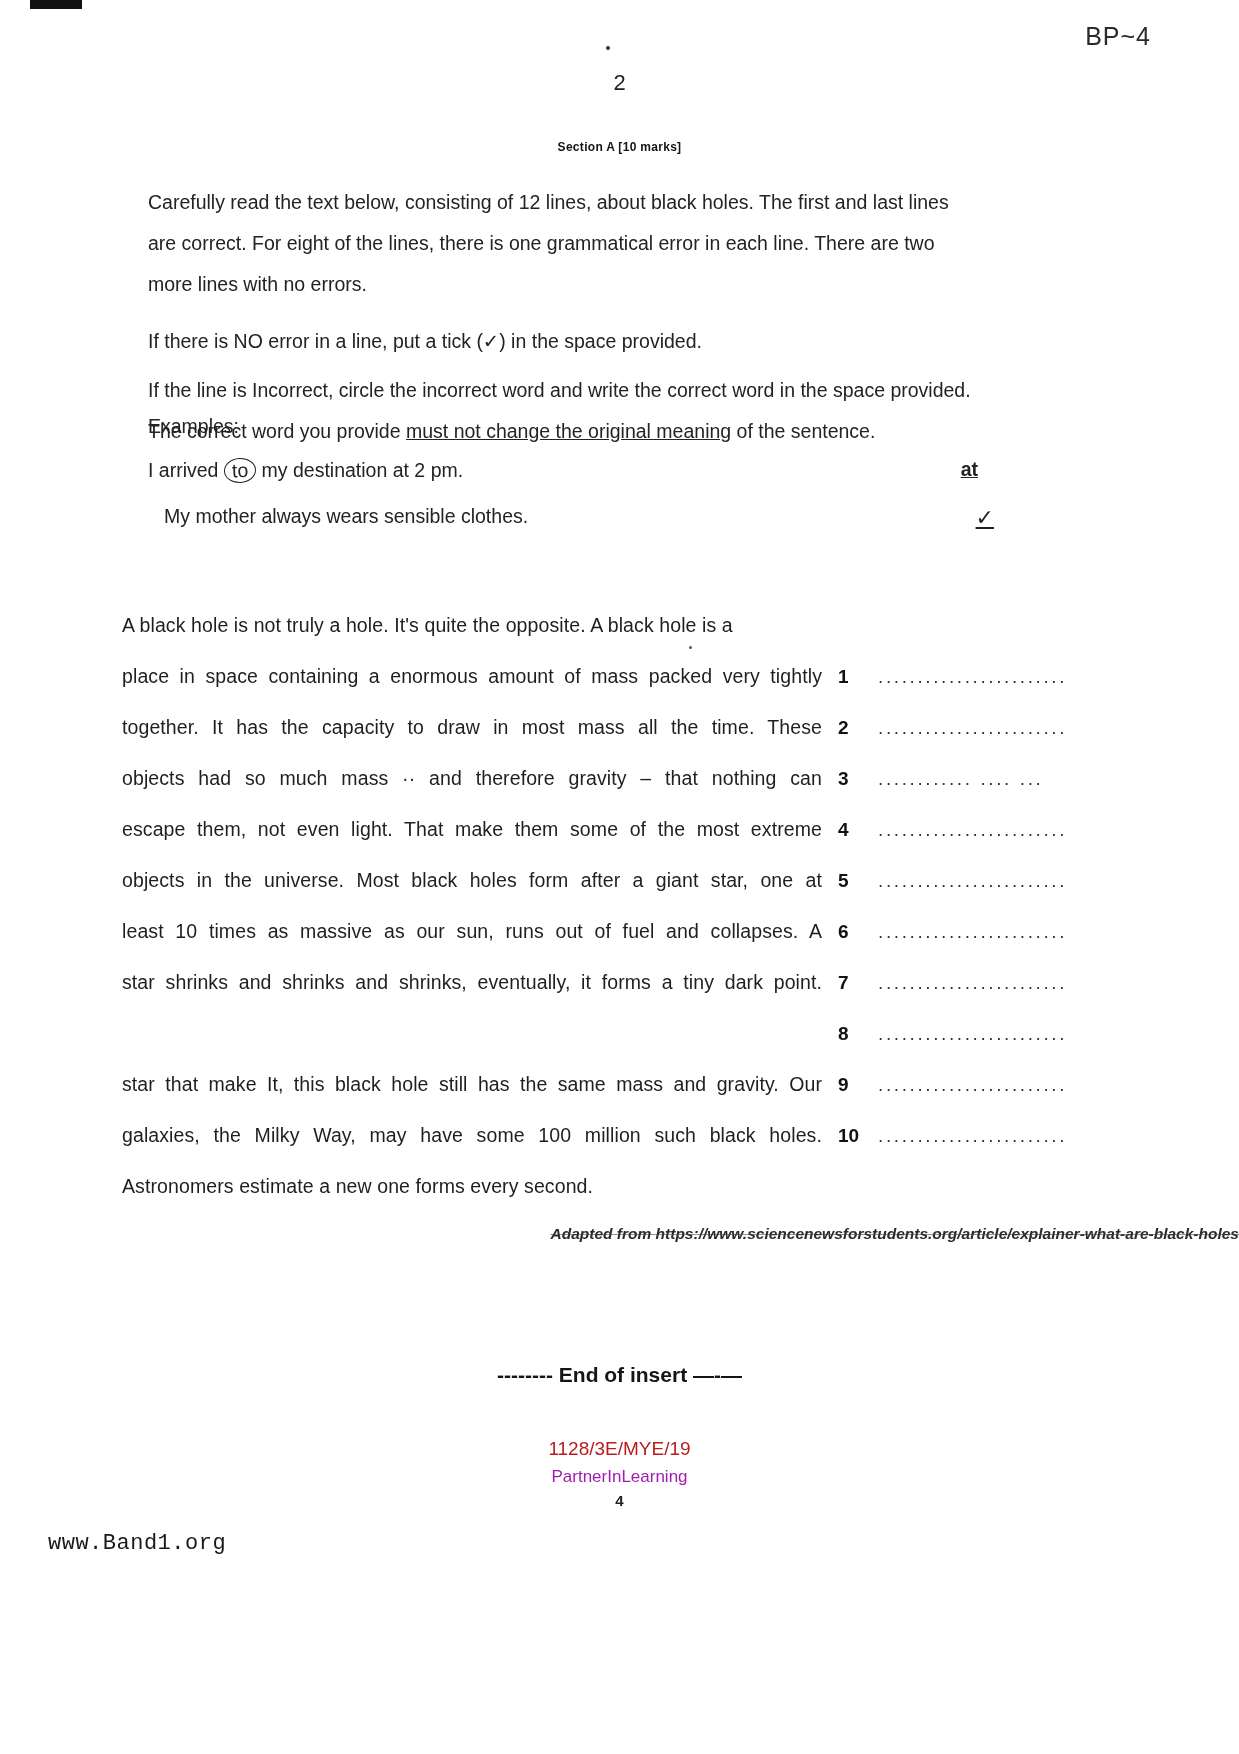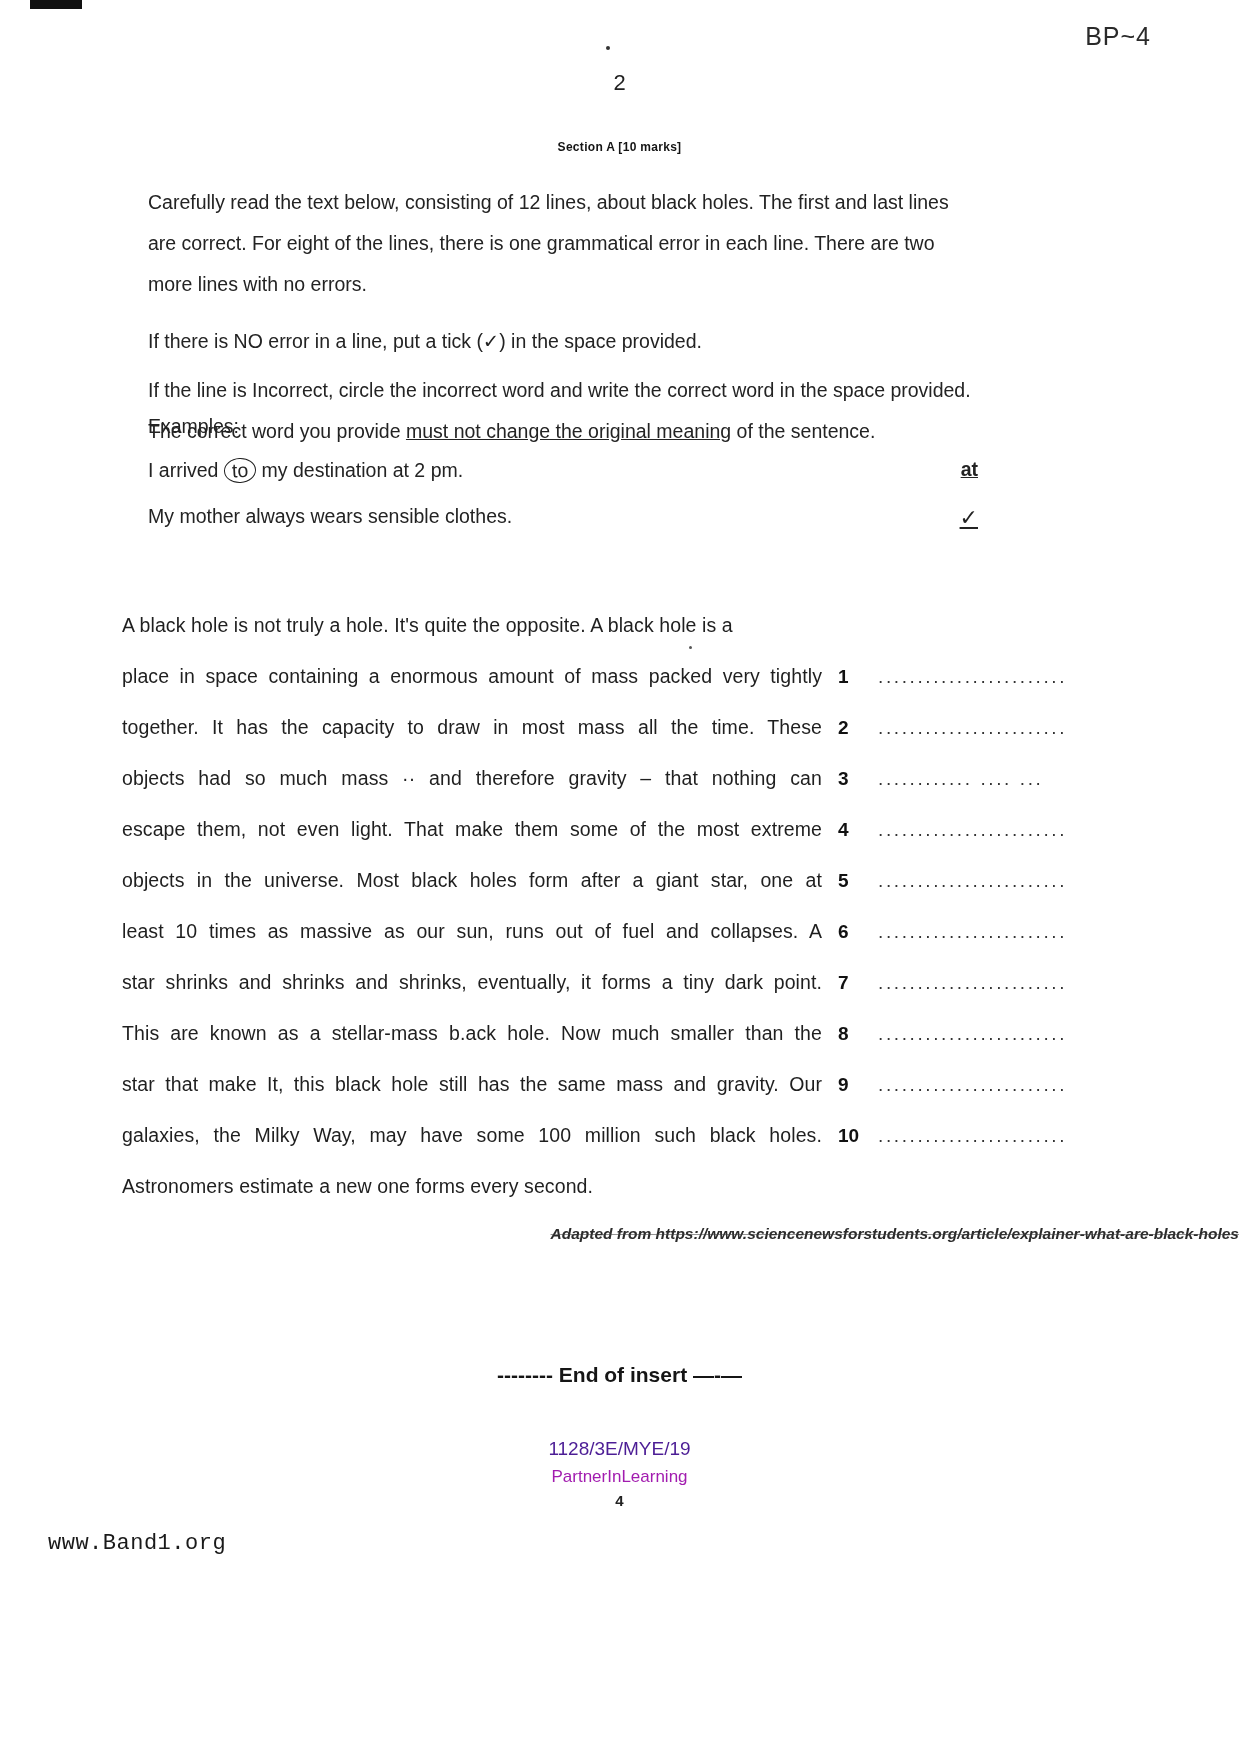--- a/index.html
+++ b/index.html
@@ -85,21 +85,21 @@
     color: #232323;
   }
   .example-row {
     position: absolute;
     left: 148px;
     width: 830px;
     font-size: 19.5px;
     color: #232323;
   }
   .example-row.one { top: 458px; }
-  .example-row.two { top: 505px; }
+  .example-row.two { top: 505px; margin-left: 16px; }
   .example-answer {
     position: absolute;
     right: 0;
     top: 0;
     font-weight: bold;
     text-decoration: underline;
   }
   .example-answer.tick {
     font-weight: normal;
     font-size: 22px;
@@ -181,21 +181,21 @@
     font-size: 21px;
     font-weight: bold;
     color: #151515;
   }
   .footer-code {
     position: absolute;
     left: 0; right: 0;
     top: 1438px;
     text-align: center;
     font-size: 19px;
-    color: #4c1d95;
+    color: #b91c1c;
   }
   .footer-org {
     position: absolute;
     left: 0; right: 0;
     top: 1467px;
     text-align: center;
     font-size: 17px;
     color: #a21caf;
   }
   .footer-pagenum {
@@ -294,21 +294,20 @@
       <div class="p-dots">........................</div>
     </div>
 
     <div class="p-line">
       <div class="p-text justify">star shrinks and shrinks and shrinks, eventually, it forms a tiny dark point.</div>
       <div class="p-num">7</div>
       <div class="p-dots">........................</div>
     </div>
 
     <div class="p-line">
-      <div class="p-text justify">This are known as a stellar-mass b.ack hole. Now much smaller than the</div>
       <div class="p-num">8</div>
       <div class="p-dots">........................</div>
     </div>
 
     <div class="p-line">
       <div class="p-text justify">star that make It, this black hole still has the same mass and gravity. Our</div>
       <div class="p-num">9</div>
       <div class="p-dots">........................</div>
     </div>
 

